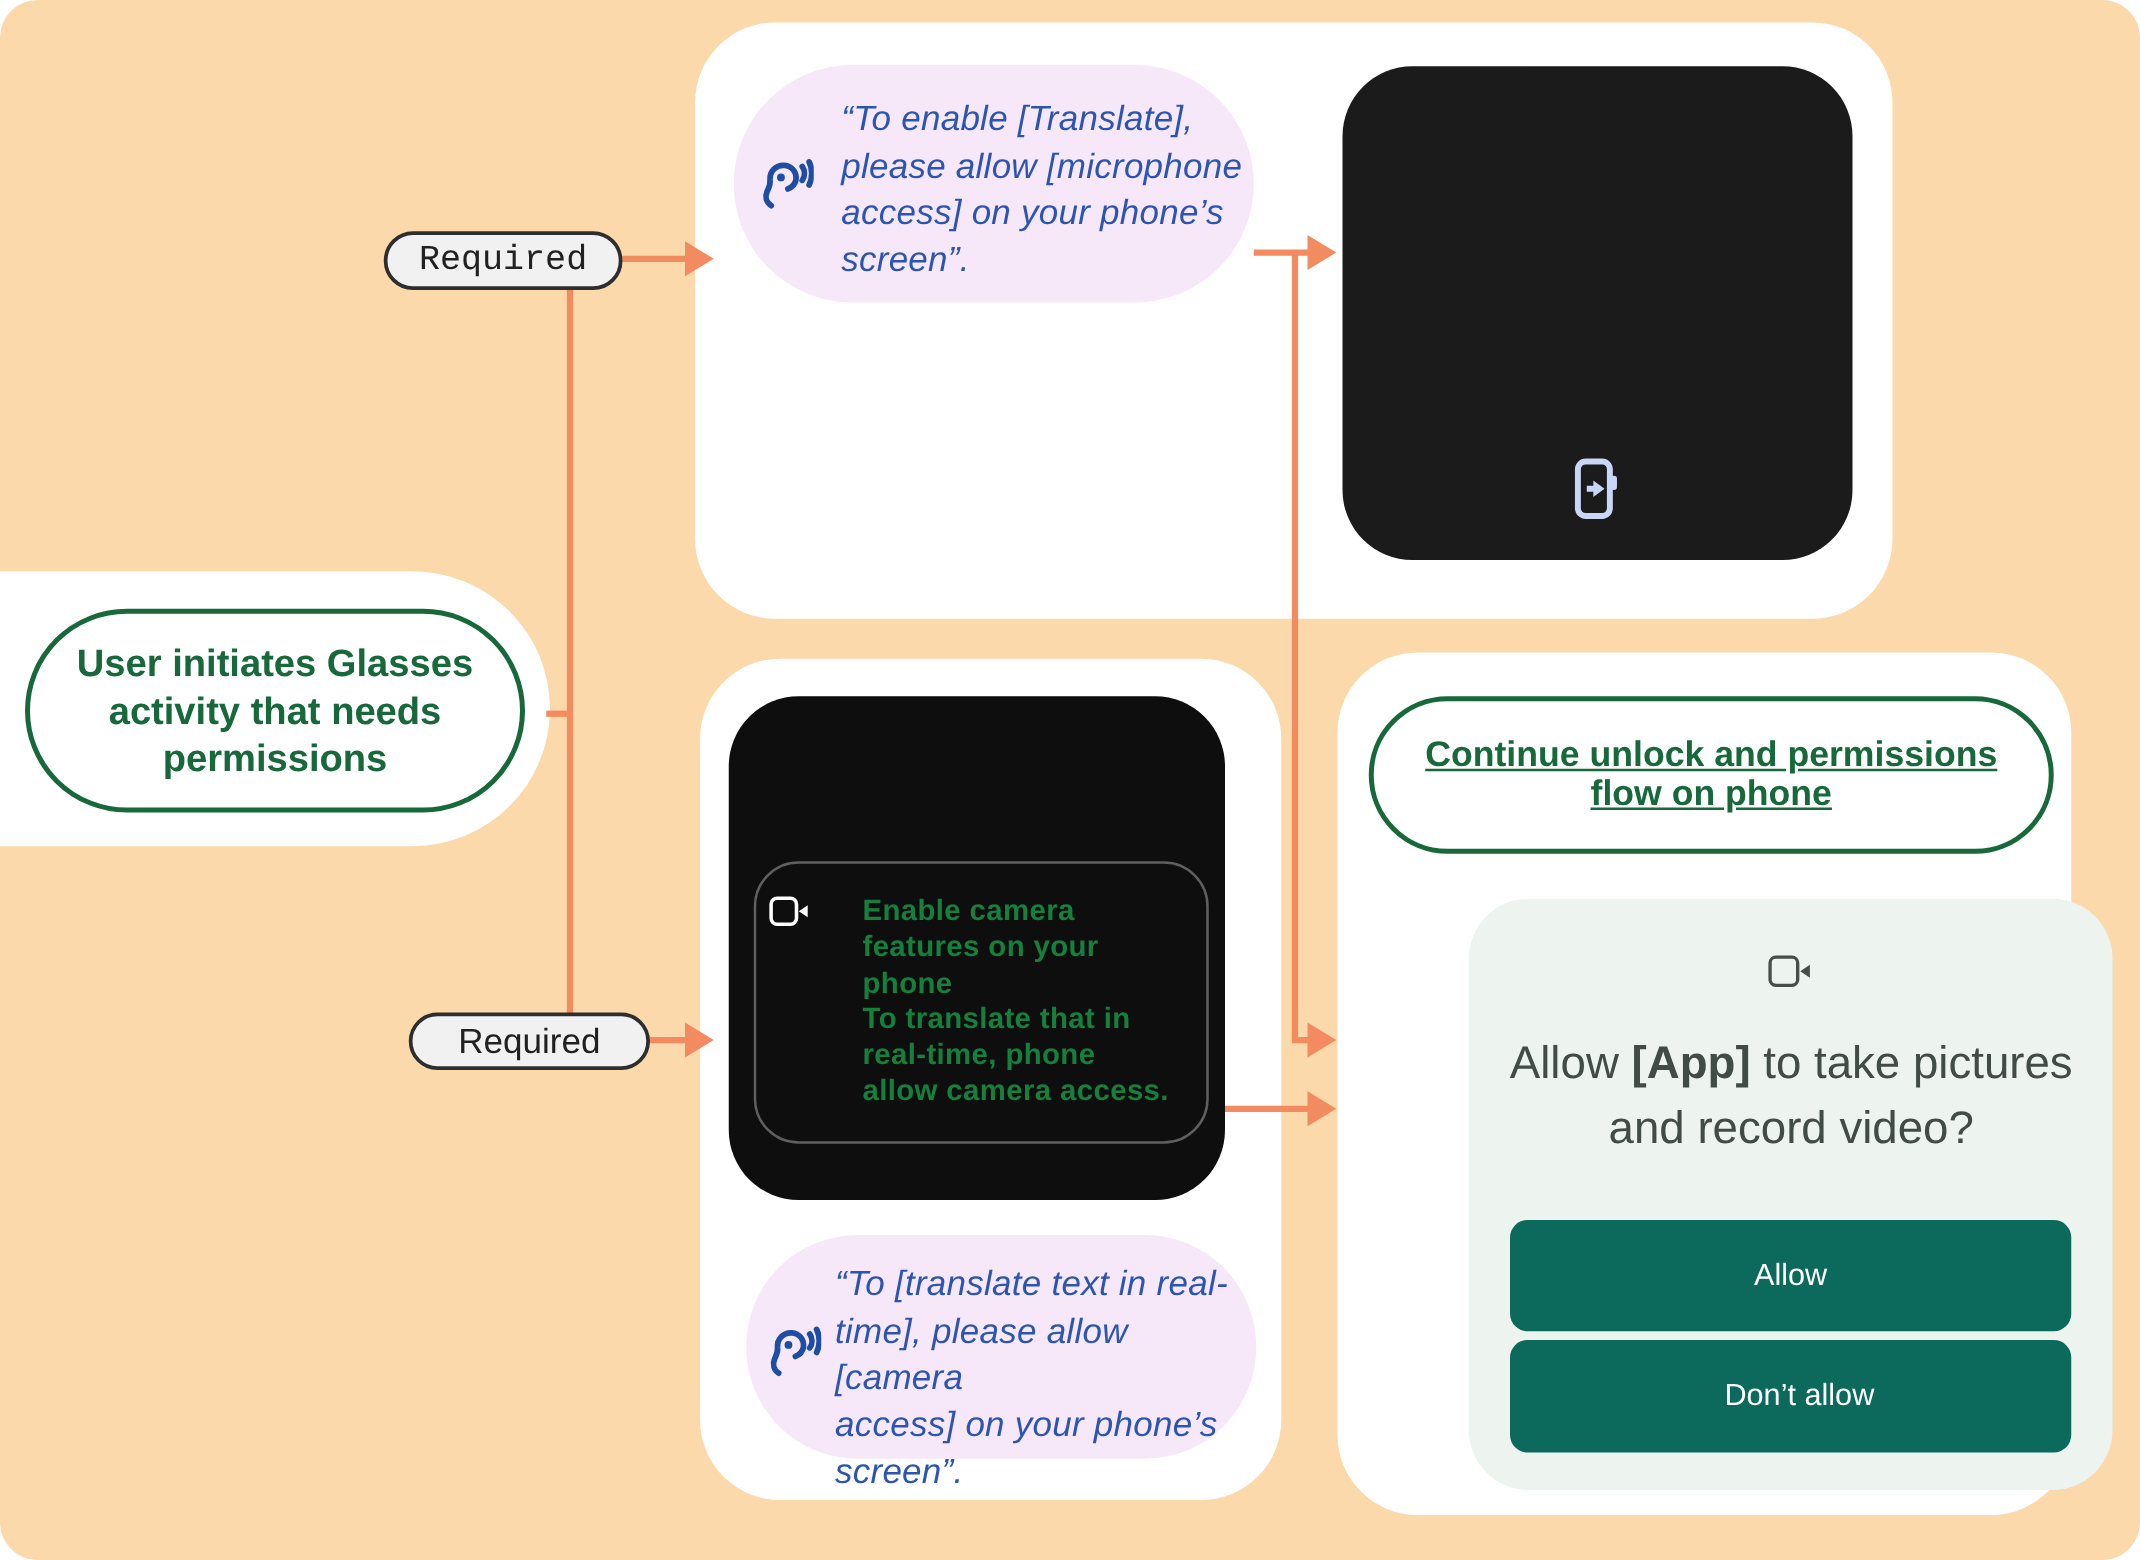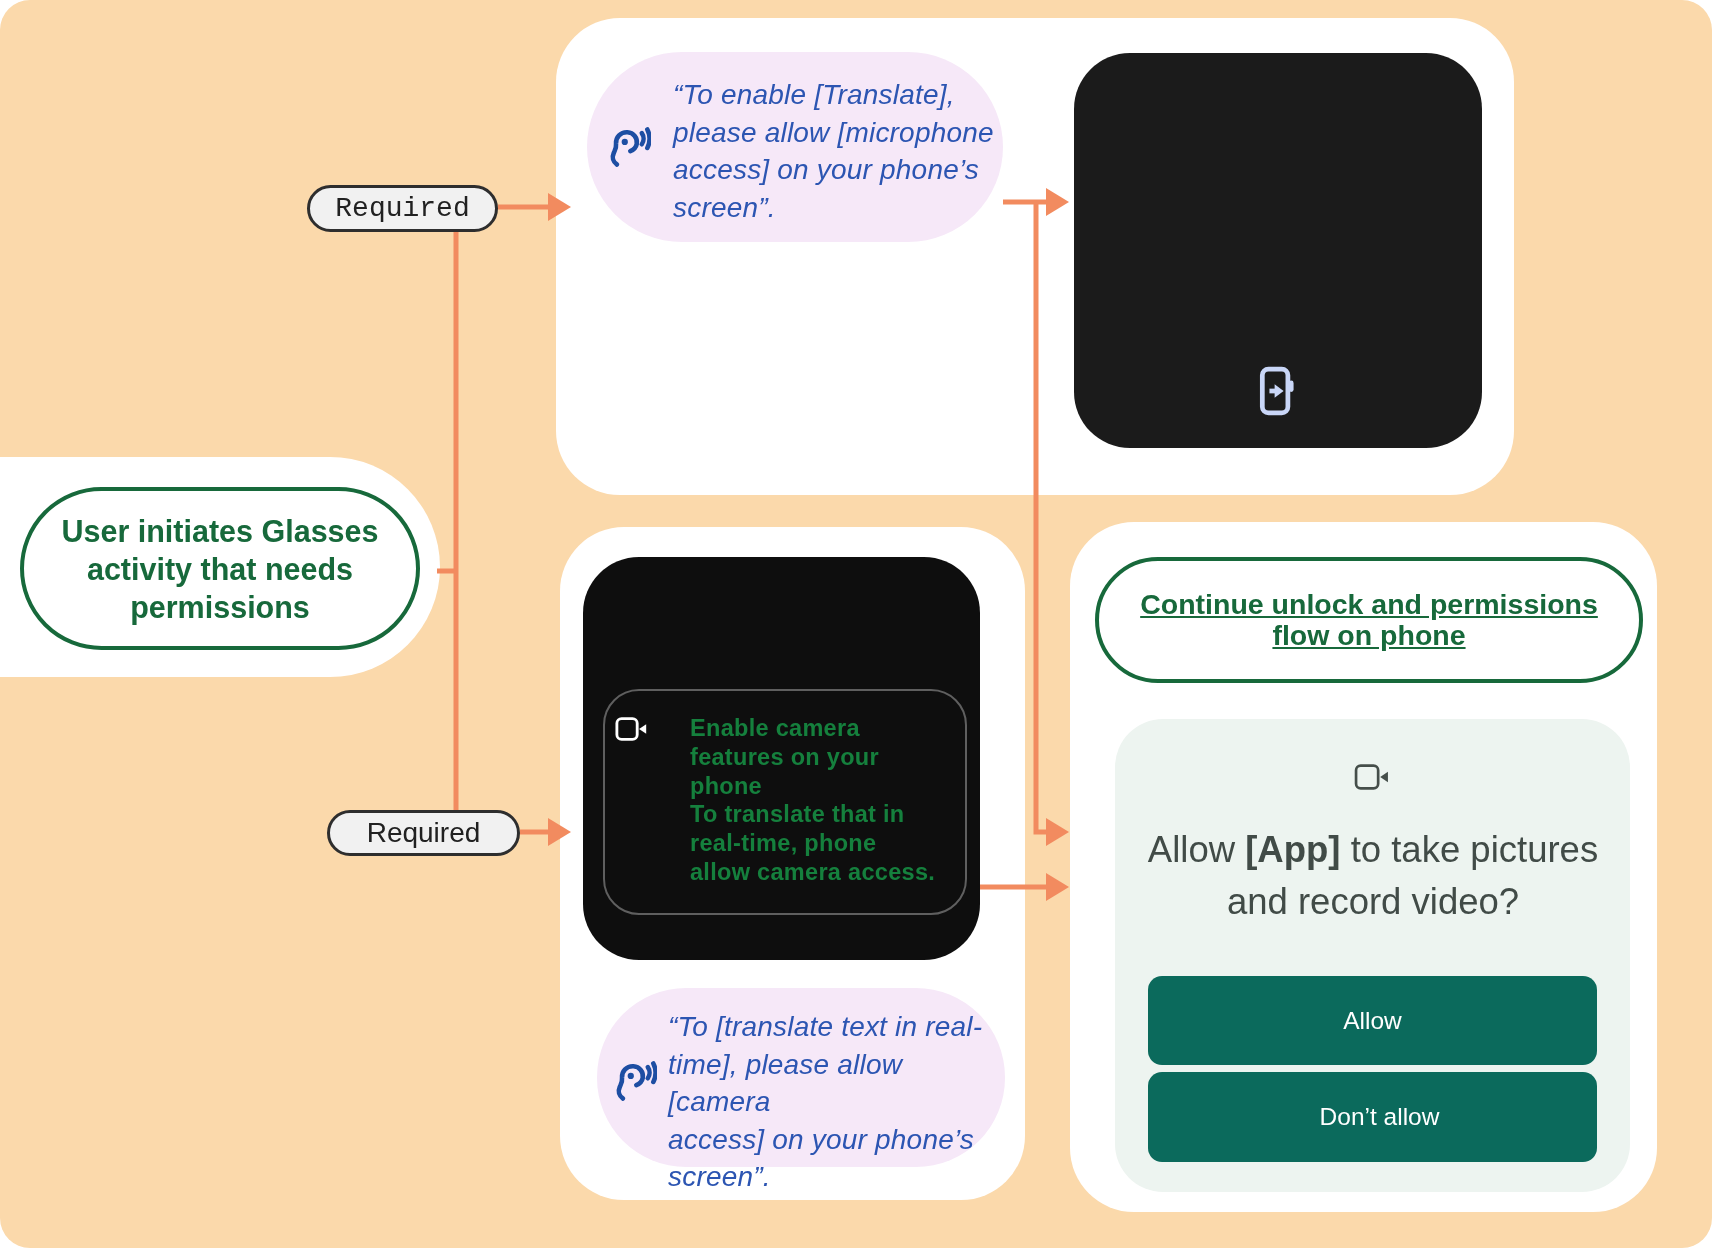--- a/index.html
+++ b/index.html
@@ -120,21 +120,21 @@
     <div>User initiates Glasses</div>
     <div>activity that needs</div>
     <div>permissions</div>
   </div>
 
   <div class="green-pill continue-pill" style="left:1095px;top:557px;width:548px;height:126px;text-decoration:underline;">
     <div>Continue unlock and permissions</div>
     <div>flow on phone</div>
   </div>
 
-  <div class="mint" style="left:1115px;top:719px;width:515px;height:473px;">
+  <div class="mint" style="left:1175px;top:719px;width:515px;height:473px;">
     <span class="abs" style="left:239px;top:44px;">
       <svg class="icon" viewBox="0 0 36 27" width="37" height="28">
         <rect x="2" y="2.5" width="21.5" height="22" rx="4.5" fill="none" stroke="#454E4A" stroke-width="2.6"></rect>
         <path d="M25.5 13.5 L33 8.5 L33 18.5 Z" fill="#454E4A"></path>
       </svg>
     </span>
     <div class="dialog-title" style="left:11px;top:105px;width:494px;">
       <span>Allow </span><span class="app-bold">[App]</span><span> to take pictures and record video?</span>
     </div>
     <button class="teal-btn" style="left:33px;top:257px;width:449px;height:89px;">

